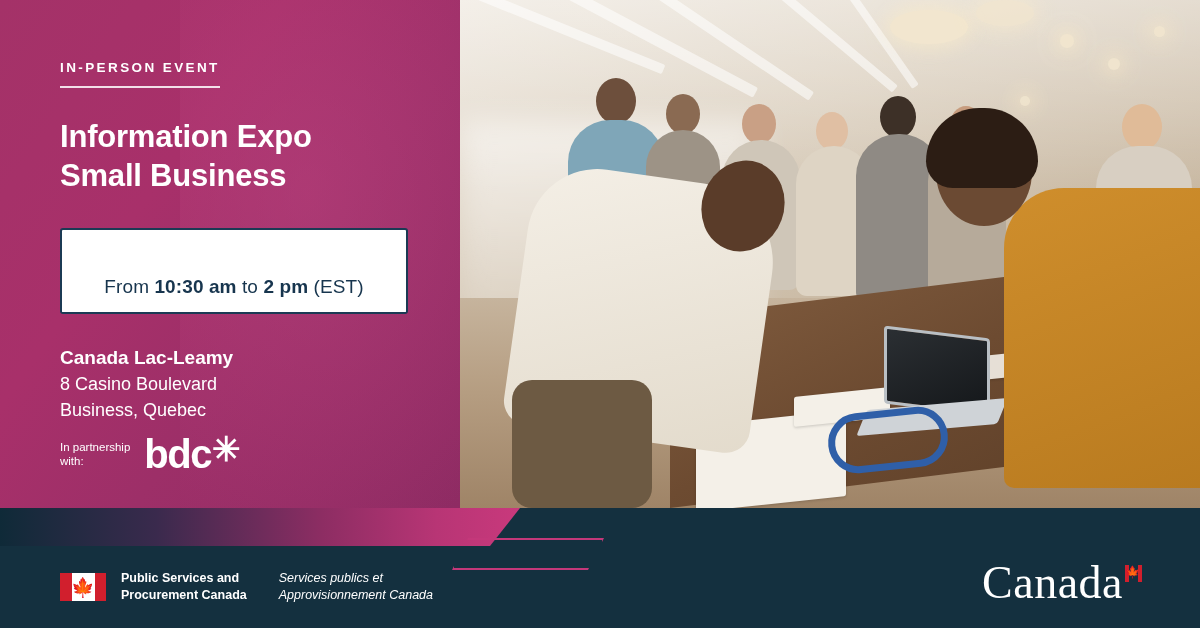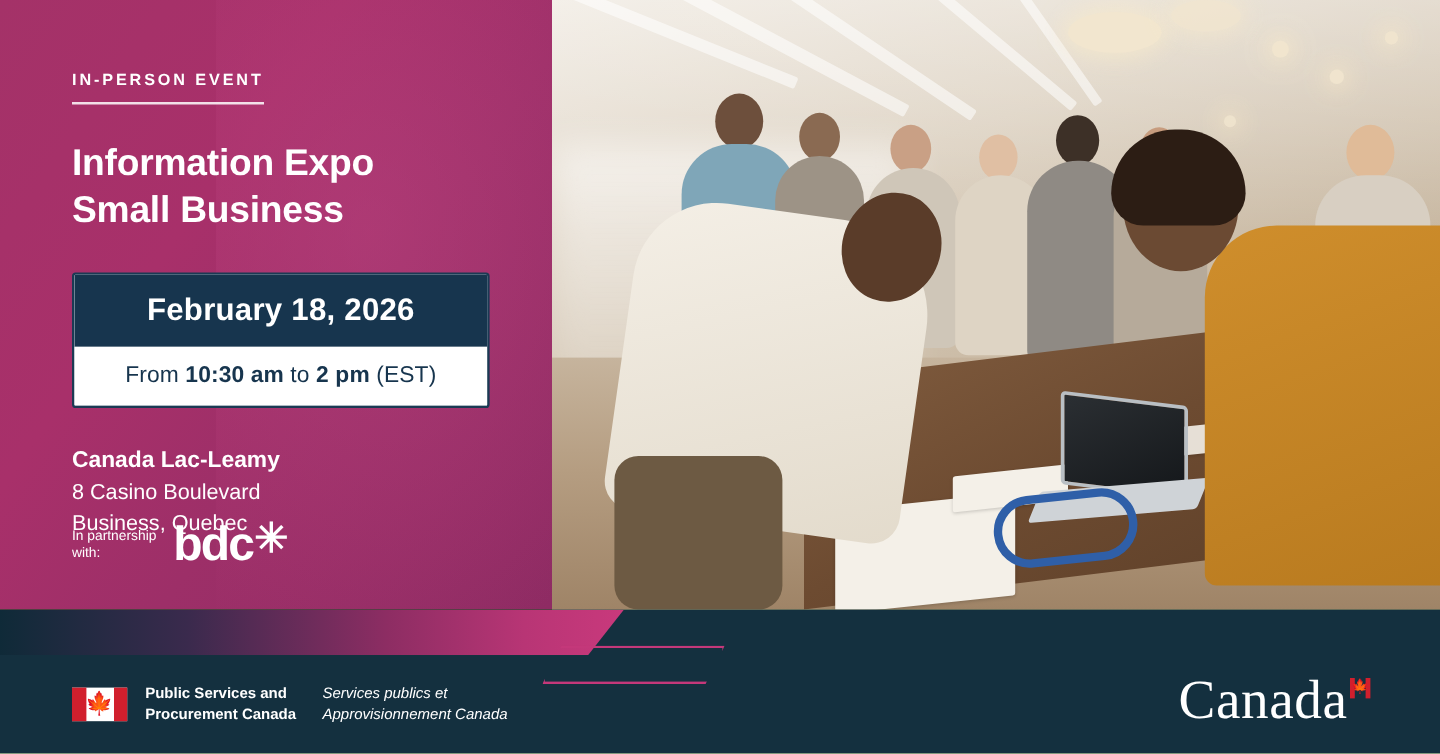--- a/index.html
+++ b/index.html
@@ -5,21 +5,21 @@
   * { box-sizing: border-box; margin: 0; padding: 0; }
   html, body {
     width: 1200px; height: 628px;
     font-family: "Liberation Sans", sans-serif;
     background: #ffffff;
     overflow: hidden;
   }
   .poster {
     position: relative;
     width: 1200px; height: 628px;
-    background: #4d7c0f;
+    background: #d946ef;
   }
 
   
   .left-panel {
     position: absolute;
     left: 0; top: 0;
     width: 460px; height: 508px;
     background: linear-gradient(125deg, #a43268 0%, #a8306a 35%, #9d2f68 60%, #8e2b63 100%);
     overflow: hidden;
   }
@@ -76,20 +76,21 @@
     padding: 14px 10px 15px;
     letter-spacing: 0.2px;
   }
   .time-row {
     background: #ffffff;
     color: #17354e;
     text-align: center;
     font-size: 19px;
     padding: 13px 10px 14px;
     letter-spacing: 0.1px;
+    margin-top: 33px;
   }
   .time-row .strong { font-weight: 700; }
 
   .venue {
     margin-top: 30px;
     color: #ffffff;
     line-height: 1.45;
   }
   .venue .v-name { font-size: 19px; font-weight: 700; }
   .venue .v-line { font-size: 18px; font-weight: 400; }
@@ -243,21 +244,21 @@
   .flag .bar-l { left: 0; }
   .flag .bar-r { right: 0; }
   .flag .leaf {
     position: absolute; left: 50%; top: 50%;
     transform: translate(-50%, -50%);
     color: #d11f2d;
     font-size: 19px; line-height: 1;
   }
   .psp-text {
     display: flex;
-    gap: 22px;
+    gap: 32px;
     color: #ffffff;
     font-size: 12.5px;
     line-height: 1.35;
   }
   .psp-text .en { font-weight: 700; white-space: pre-line; }
   .psp-text .fr { font-weight: 400; white-space: pre-line; font-style: italic; }
 
   .canada-wordmark {
     position: absolute;
     right: 58px; top: 52px;
@@ -297,21 +298,20 @@
     <div class="left-inner">
 
       <div class="eyebrow">IN-PERSON EVENT</div>
 
       <div class="title">
         <span class="line">Information Expo</span>
         <span class="line">Small Business</span>
       </div>
 
       <div class="datetime-block">
-        <div class="date-row">February 18, 2026</div>
         <div class="time-row"><span>From </span><span class="strong">10:30 am</span><span> to </span><span class="strong">2 pm</span><span> (EST)</span></div>
       </div>
 
       <div class="venue">
         <div class="v-name">Canada Lac-Leamy</div>
         <div class="v-line">8 Casino Boulevard</div>
         <div class="v-line">Business, Quebec</div>
       </div>
 
     </div>

